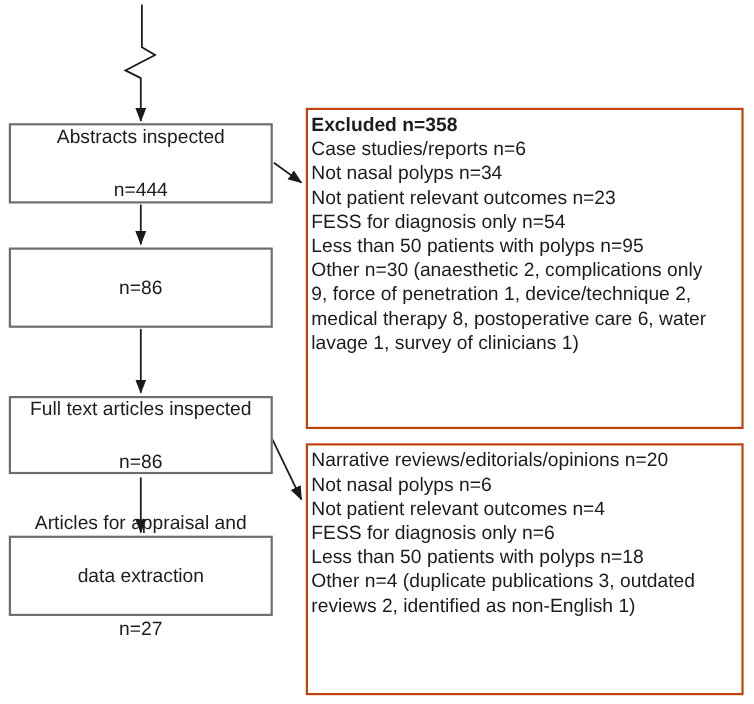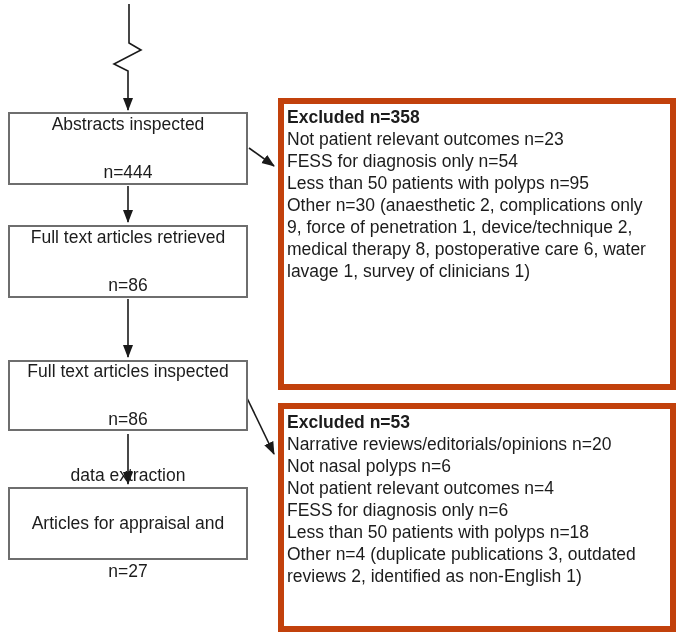--- a/index.html
+++ b/index.html
@@ -36,21 +36,21 @@
   }
   #box-abstracts  { top: 112px; height: 73px; }
   #box-retrieved  { top: 225px; height: 73px; }
   #box-inspected  { top: 360px; height: 71px; }
   #box-appraisal  { top: 487px; height: 73px; }
   .excl-box {
     position: absolute;
     left: 278px;
     width: 398px;
     box-sizing: border-box;
-    border: 6px solid #c2410c;
+    border: 2px solid #c2410c;
     background: #ffffff;
     padding: 2px 0 0 3px;
     font-size: 17.5px;
     line-height: 22px;
   }
   #excl-1 { top: 98px;  height: 292px; }
   #excl-2 { top: 403px; height: 229px; }
   .excl-title { font-weight: bold; width: 362px; }
   .excl-item  { width: 362px; }
   .flow-line { display: block; }
@@ -73,45 +73,45 @@
     <line x1="249" y1="148" x2="274" y2="166" stroke="#1a1a1a" stroke-width="1.6" marker-end="url(#ah)"></line>
     <line x1="247" y1="398" x2="274" y2="454" stroke="#1a1a1a" stroke-width="1.6" marker-end="url(#ah)"></line>
   </svg>
 
   <div class="flow-box" id="box-abstracts">
     <span class="flow-line">Abstracts inspected</span>
     <span class="flow-line">n=444</span>
   </div>
 
   <div class="flow-box" id="box-retrieved">
-    <span class="flow-line">Full text articles retrieved</span>
     <span class="flow-line">n=86</span>
   </div>
 
   <div class="flow-box" id="box-inspected">
     <span class="flow-line">Full text articles inspected</span>
     <span class="flow-line">n=86</span>
   </div>
 
   <div class="flow-box" id="box-appraisal">
+    <span class="flow-line">Articles for appraisal and</span>
     <span class="flow-line">data extraction</span>
-    <span class="flow-line">Articles for appraisal and</span>
     <span class="flow-line">n=27</span>
   </div>
 
   <div class="excl-box" id="excl-1">
     <div class="excl-title">Excluded n=358</div>
+    <div class="excl-item">Case studies/reports n=6</div>
+    <div class="excl-item">Not nasal polyps n=34</div>
     <div class="excl-item">Not patient relevant outcomes n=23</div>
     <div class="excl-item">FESS for diagnosis only n=54</div>
     <div class="excl-item">Less than 50 patients with polyps n=95</div>
     <div class="excl-item">Other n=30 (anaesthetic 2, complications only 9, force of penetration 1, device/technique 2, medical therapy 8, postoperative care 6, water lavage 1, survey of clinicians 1)</div>
   </div>
 
   <div class="excl-box" id="excl-2">
-    <div class="excl-title">Excluded n=53</div>
     <div class="excl-item">Narrative reviews/editorials/opinions n=20</div>
     <div class="excl-item">Not nasal polyps n=6</div>
     <div class="excl-item">Not patient relevant outcomes n=4</div>
     <div class="excl-item">FESS for diagnosis only n=6</div>
     <div class="excl-item">Less than 50 patients with polyps n=18</div>
     <div class="excl-item">Other n=4 (duplicate publications 3, outdated reviews 2, identified as non-English 1)</div>
   </div>
 
 </div>
 

